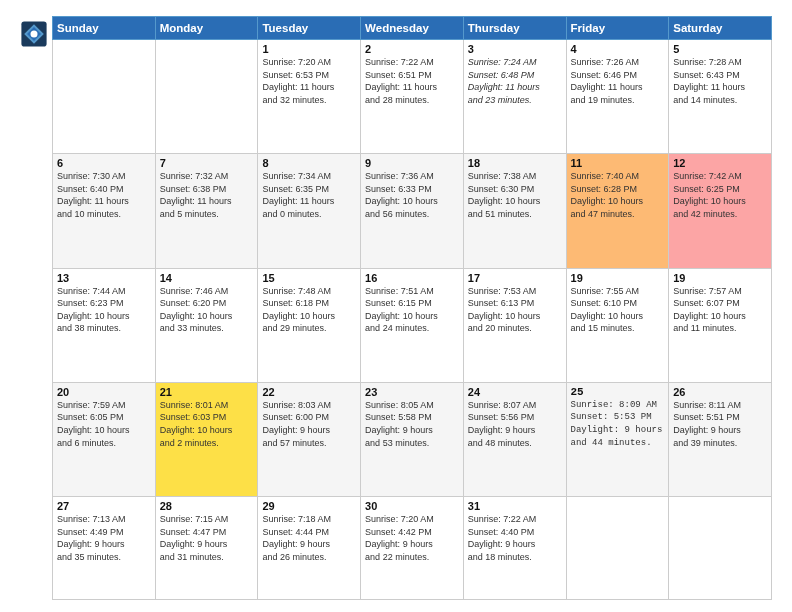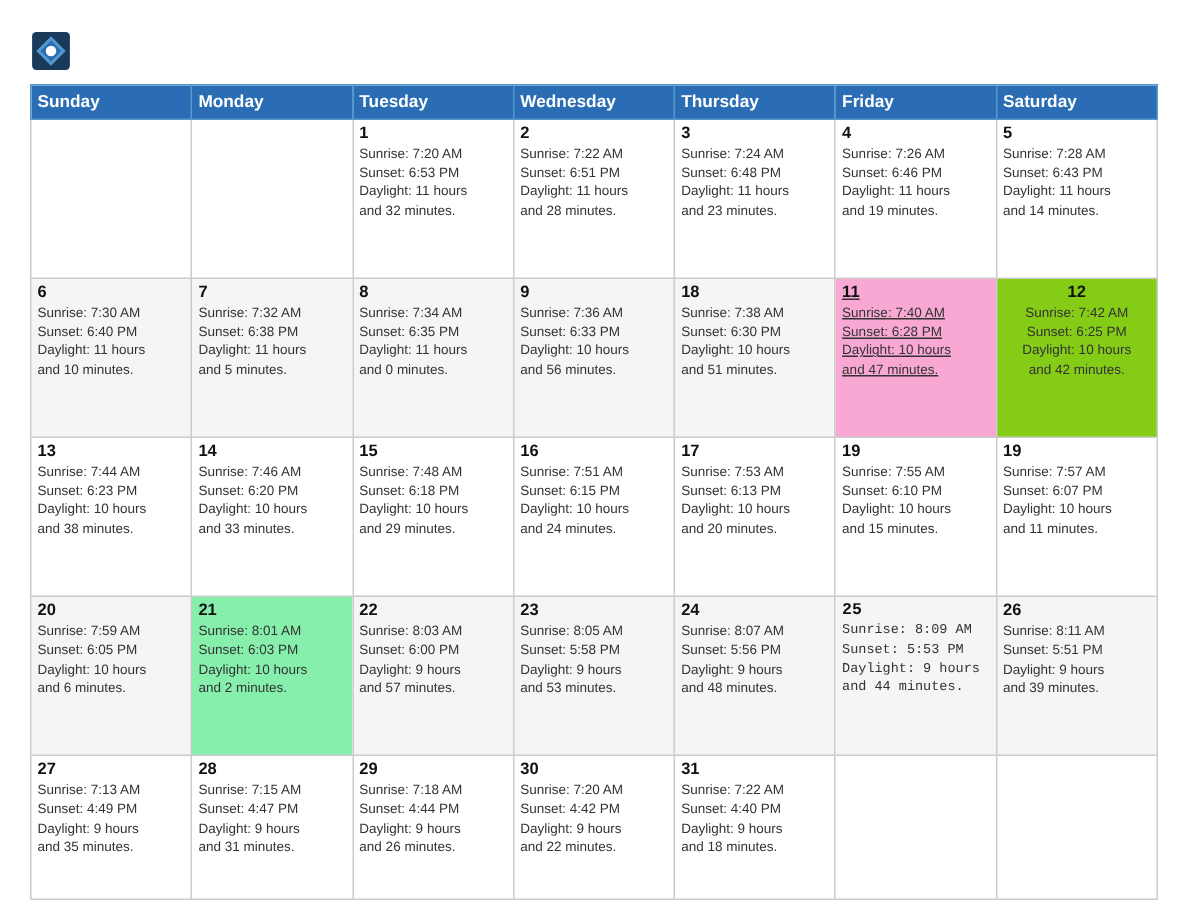--- a/index.html
+++ b/index.html
@@ -8,21 +8,21 @@
       background: #fff;
       width: 792px;
       height: 612px;
       overflow: hidden;
     }
     .page {
       width: 792px;
       height: 612px;
       padding: 16px 20px 12px 20px;
       display: flex;
-      flex-direction: column;
+      flex-direction: row;
     }
     .header {
       display: flex;
       justify-content: space-between;
       align-items: flex-start;
       margin-bottom: 8px;
     }
     .logo {
       display: flex;
       align-items: center;
@@ -150,21 +150,21 @@
           </td>
           <td>
             <div class="day-num">2</div>
             <div class="day-info" style="white-space: pre-line;">Sunrise: 7:22 AM
 Sunset: 6:51 PM
 Daylight: 11 hours
 and 28 minutes.</div>
           </td>
           <td>
             <div class="day-num">3</div>
-            <div class="day-info" style="white-space: pre-line;">Sunrise: 7:24 AM
+            <div class="day-info" style="white-space: pre-line; font-style: italic;">Sunrise: 7:24 AM
 Sunset: 6:48 PM
 Daylight: 11 hours
 and 23 minutes.</div>
           </td>
           <td>
             <div class="day-num">4</div>
             <div class="day-info" style="white-space: pre-line;">Sunrise: 7:26 AM
 Sunset: 6:46 PM
 Daylight: 11 hours
 and 19 minutes.</div>
@@ -206,28 +206,28 @@
 Daylight: 10 hours
 and 56 minutes.</div>
           </td>
           <td style="background: rgb(245, 245, 245);">
             <div class="day-num">18</div>
             <div class="day-info" style="white-space: pre-line;">Sunrise: 7:38 AM
 Sunset: 6:30 PM
 Daylight: 10 hours
 and 51 minutes.</div>
           </td>
-          <td style="background: #f9a8d4; text-decoration: underline;">
+          <td style="background: #fdba74;">
             <div class="day-num">11</div>
             <div class="day-info" style="white-space: pre-line;">Sunrise: 7:40 AM
 Sunset: 6:28 PM
 Daylight: 10 hours
 and 47 minutes.</div>
           </td>
-          <td style="background: #84cc16; text-align: center;">
+          <td style="background: #fca5a5;">
             <div class="day-num">12</div>
             <div class="day-info" style="white-space: pre-line;">Sunrise: 7:42 AM
 Sunset: 6:25 PM
 Daylight: 10 hours
 and 42 minutes.</div>
           </td>
         </tr>
         <tr>
           <td>
             <div class="day-num">13</div>
@@ -280,21 +280,21 @@
           </td>
         </tr>
         <tr>
           <td style="background: rgb(245, 245, 245);">
             <div class="day-num">20</div>
             <div class="day-info" style="white-space: pre-line;">Sunrise: 7:59 AM
 Sunset: 6:05 PM
 Daylight: 10 hours
 and 6 minutes.</div>
           </td>
-          <td style="background: #86efac;">
+          <td style="background: #fde047;">
             <div class="day-num">21</div>
             <div class="day-info" style="white-space: pre-line;">Sunrise: 8:01 AM
 Sunset: 6:03 PM
 Daylight: 10 hours
 and 2 minutes.</div>
           </td>
           <td style="background: rgb(245, 245, 245);">
             <div class="day-num">22</div>
             <div class="day-info" style="white-space: pre-line;">Sunrise: 8:03 AM
 Sunset: 6:00 PM

